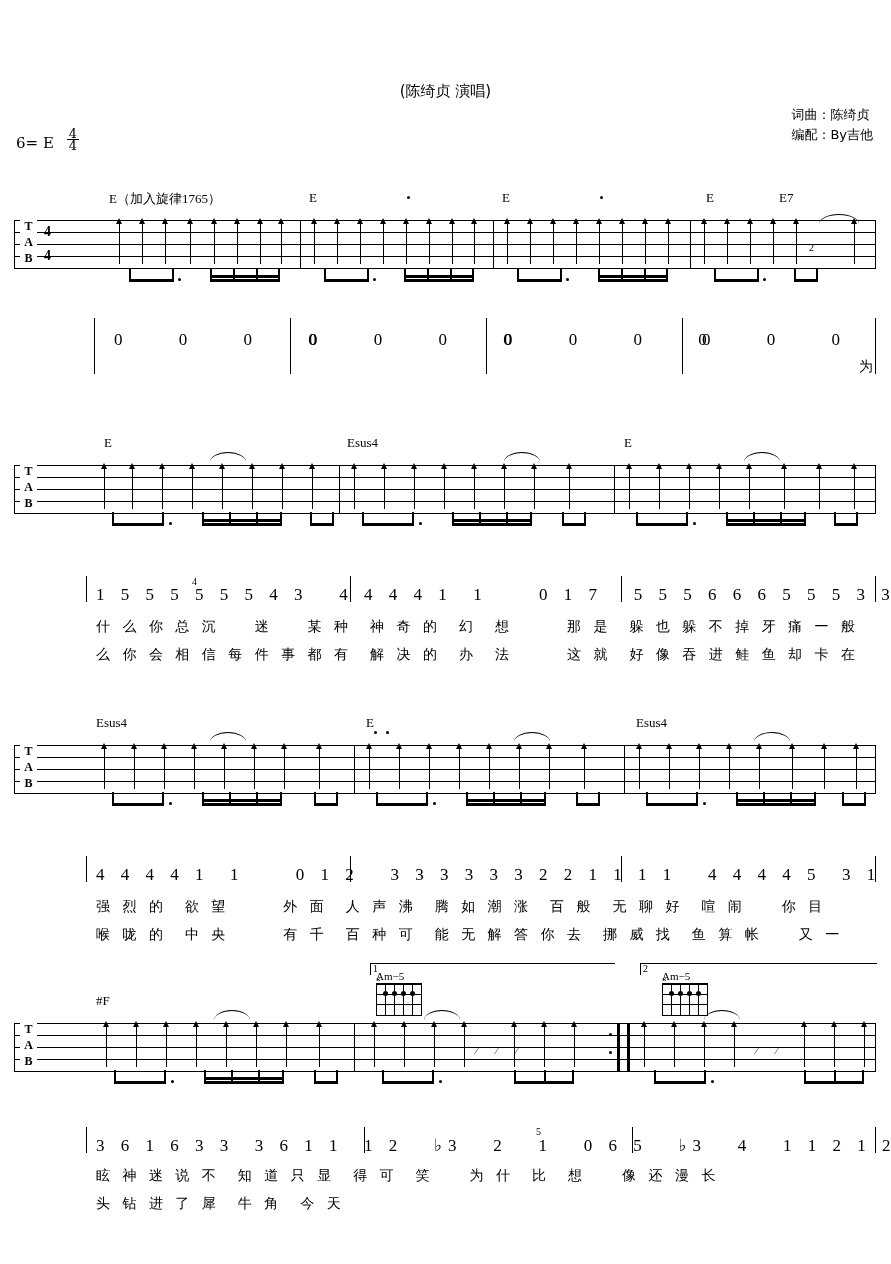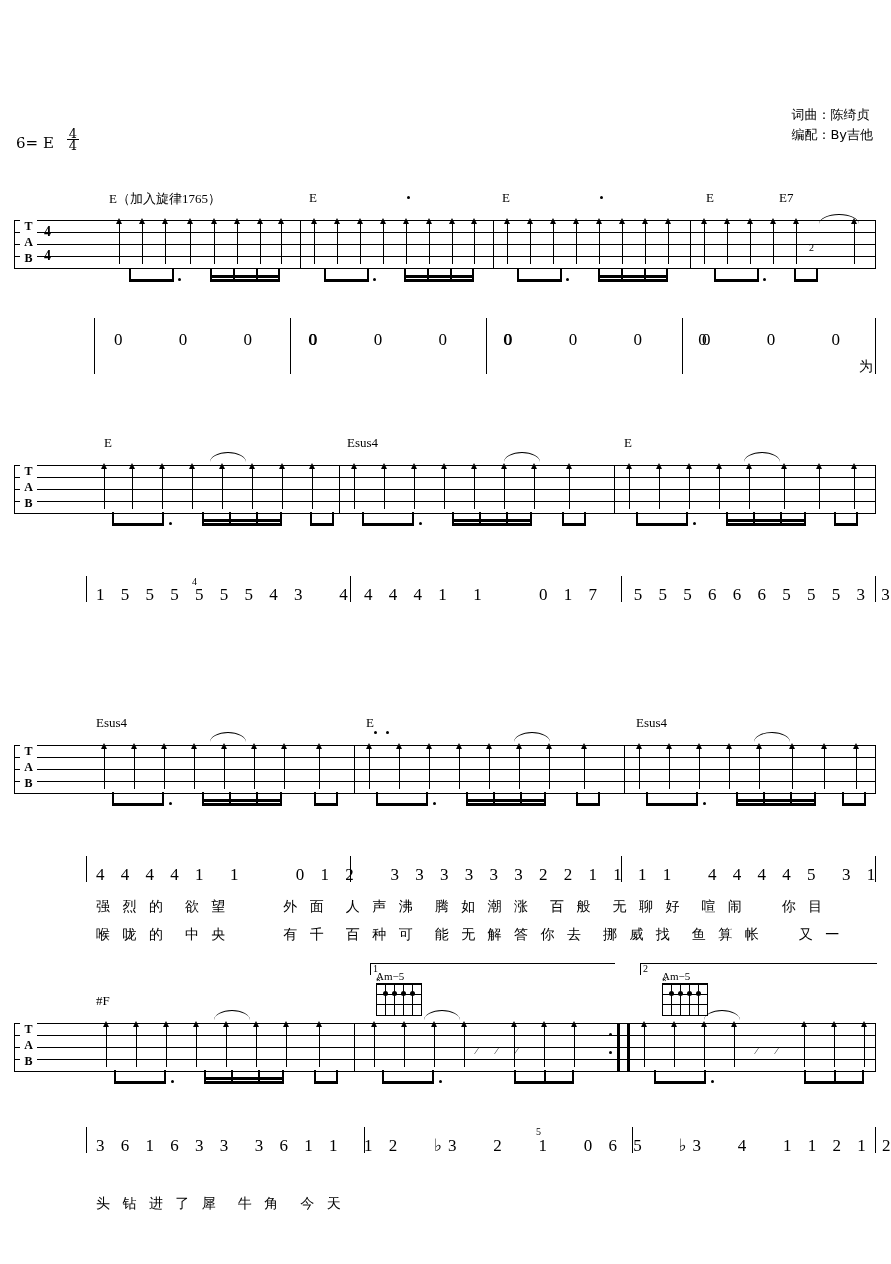--- a/index.html
+++ b/index.html
@@ -63,20 +63,21 @@
   .vbar{position:absolute;width:1px;background:#000;}
   .ending{position:absolute;border-left:1px solid #000;border-top:1px solid #000;height:11px;}
   .ending b{position:absolute;left:2px;top:-1px;font-size:10px;font-weight:normal;font-family:"Liberation Serif",serif;}
   .dotmark{position:absolute;width:3px;height:3px;border-radius:50%;background:#000;}
 </style>
 </head>
 <body>
 
 <div class="sheet">
 
+  <div class="subtitle">(陈绮贞  演唱)</div>
   <div class="credits">
     <div>词曲：陈绮贞</div>
     <div>编配：By吉他</div>
   </div>
   <div class="keysig">
     <span>6= E</span>
     <span class="frac">
       <span class="num">4</span>
       <span class="den">4</span>
     </span>
@@ -289,20 +290,22 @@
       <div class="stem" style="left:820px;"></div>
         <div class="stem" style="left:842px;"></div>
     </div>
 
     <div class="numrow" style="top:155px;left:82px;letter-spacing:6px;">1 5 5 5 5 5 5 4 3   4 4 4 4 1  1     0 1 7   5 5 5 6 6 6 5 5 5 3 3</div>
     <div class="smallnum" style="left:178px;top:146px;">4</div>
     <div class="vbar" style="left:72px;top:146px;height:26px;"></div>
     <div class="vbar" style="left:336px;top:146px;height:26px;"></div>
     <div class="vbar" style="left:607px;top:146px;height:26px;"></div>
     <div class="vbar" style="left:861px;top:146px;height:26px;"></div>
+    <div class="lyric" style="top:188px;left:82px;letter-spacing:4px;">什 么 你 总 沉 　 迷 　 某 种　神 奇 的　幻　想　　　那 是　躲 也 躲 不 掉 牙 痛 一 般</div>
+    <div class="lyric" style="top:216px;left:82px;letter-spacing:4px;">么 你 会 相 信 每 件 事 都 有　解 决 的　办　法　　　这 就　好 像 吞 进 鲑 鱼 却 卡 在</div>
   </div>
 
   <div class="system" style="top:710px;">
     <div class="chord" style="left:82px;top:5px;">Esus4</div>
     <div class="chord" style="left:352px;top:5px;">E</div>
     <div class="chord" style="left:622px;top:5px;">Esus4</div>
 
     <div class="staff" style="top:27px;">
       <div class="ln l0"></div>
         <div class="ln l1"></div>
@@ -523,16 +526,17 @@
         <div class="stem" style="left:820px;"></div>
         <div class="stem" style="left:848px;"></div>
     </div>
 
     <div class="numrow" style="top:160px;left:82px;letter-spacing:6px;">3 6 1 6 3 3  3 6 1 1  1 2   ♭3   2   1   0 6 5   ♭3   4   1 1 2 1 2</div>
     <div class="smallnum" style="left:522px;top:151px;">5</div>
     <div class="vbar" style="left:72px;top:152px;height:26px;"></div>
     <div class="vbar" style="left:350px;top:152px;height:26px;"></div>
     <div class="vbar" style="left:618px;top:152px;height:26px;"></div>
     <div class="vbar" style="left:861px;top:152px;height:26px;"></div>
+    <div class="lyric" style="top:192px;left:82px;letter-spacing:4px;">眩 神 迷 说 不　知 道 只 显　得 可　笑　　为 什　比　想　　像 还 漫 长</div>
     <div class="lyric" style="top:220px;left:82px;letter-spacing:4px;">头 钻 进 了 犀　牛 角　今 天</div>
   </div>
 
 </div>
 
 </body></html>

